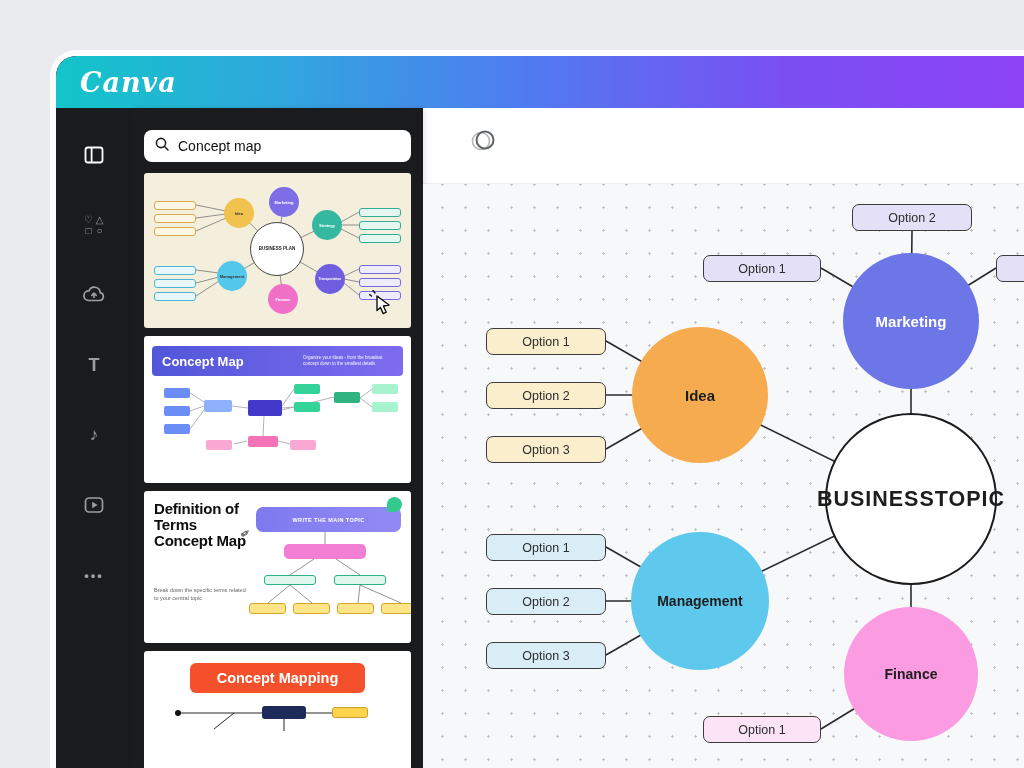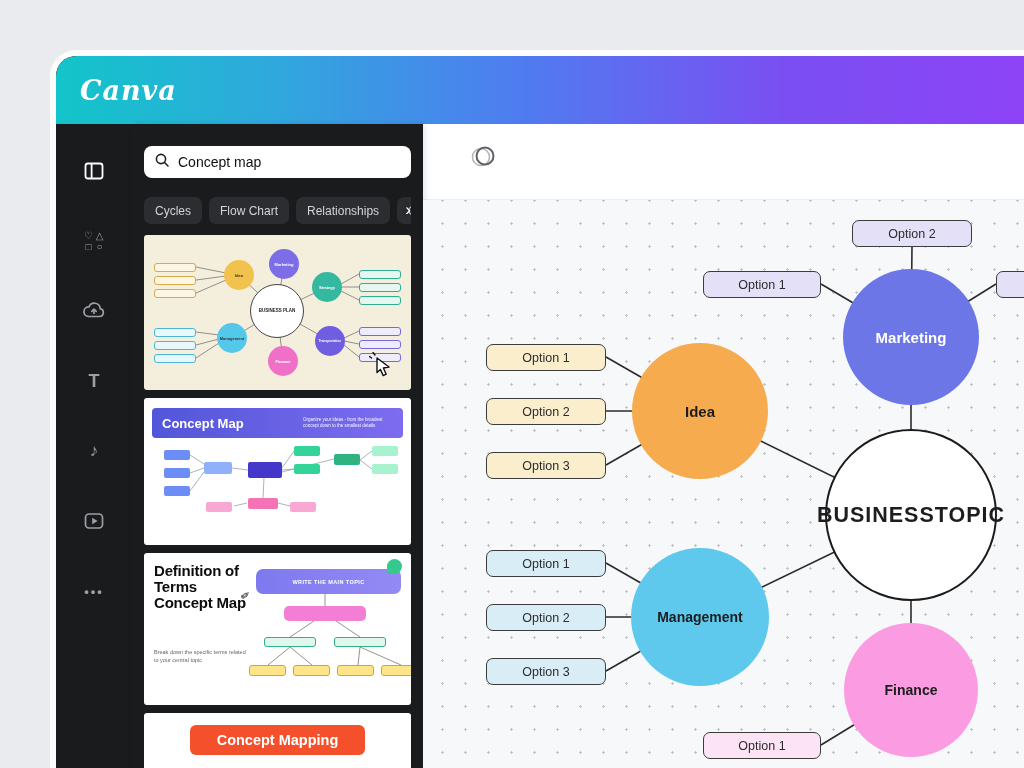--- a/index.html
+++ b/index.html
@@ -3,21 +3,21 @@
 <meta charset="utf-8">
 <style>
   *{margin:0;padding:0;box-sizing:border-box}
   html,body{width:1024px;height:768px;overflow:hidden}
   body{background:#e9ebee;font-family:"Liberation Sans",sans-serif;position:relative}
 
   
   .window{position:absolute;left:50px;top:50px;width:974px;height:718px;
     border-top:6px solid #fdfdfd;border-left:6px solid #fdfdfd;
     border-top-left-radius:26px;overflow:hidden;background:#1a1b1d}
-  .header{height:68px;background:linear-gradient(90deg,#12c5c9 0%,#2fa9dd 22%,#4f7cf0 48%,#7a4ff2 75%,#8d43f6 100%);
+  .header{height:52px;background:linear-gradient(90deg,#12c5c9 0%,#2fa9dd 22%,#4f7cf0 48%,#7a4ff2 75%,#8d43f6 100%);
     border-top-left-radius:20px;display:flex;align-items:center;padding-left:24px}
   .logo{color:#fff;font-family:"DejaVu Serif",serif;font-style:italic;font-weight:bold;
     font-size:27px;letter-spacing:1px}
   .app{display:flex;height:662px}
 
   
   .rail{width:76px;background:#1a1b1d;display:flex;flex-direction:column;align-items:center;padding-top:12px;flex:none}
   .rail-item{height:70px;width:100%;display:flex;align-items:center;justify-content:center;
     color:#9ba0a5;cursor:pointer}
   .rail-item.active{color:#fff}
@@ -169,28 +169,20 @@
       <div class="searchbox">
         <span>
           <svg width="16" height="16" viewBox="0 0 16 16">
               <circle cx="7" cy="7" r="4.6" fill="none" stroke="#222" stroke-width="1.6"></circle>
               <line x1="10.5" y1="10.5" x2="14" y2="14" stroke="#222" stroke-width="1.6" stroke-linecap="round"></line>
             </svg>
         </span>
         <input type="text" value="Concept map" style="">
       </div>
 
-      <div class="chips">
-        <button class="chip">Cycles</button>
-        <button class="chip">Flow Chart</button>
-        <button class="chip">Relationships</button>
-        <button class="chip">Graphs</button>
-
-        <span class="chev">›</span>
-      </div>
 
       <div class="thumbs">
 
         <div class="thumb t1">
           <svg class="mini-svg" width="267" height="155">
             <g stroke="#666" stroke-width="0.7">
               <line x1="133" y1="76" x2="95" y2="40"></line>
                 <line x1="133" y1="76" x2="140" y2="29"></line>
               <line x1="133" y1="76" x2="183" y2="52"></line>
                 <line x1="133" y1="76" x2="88" y2="103"></line>

